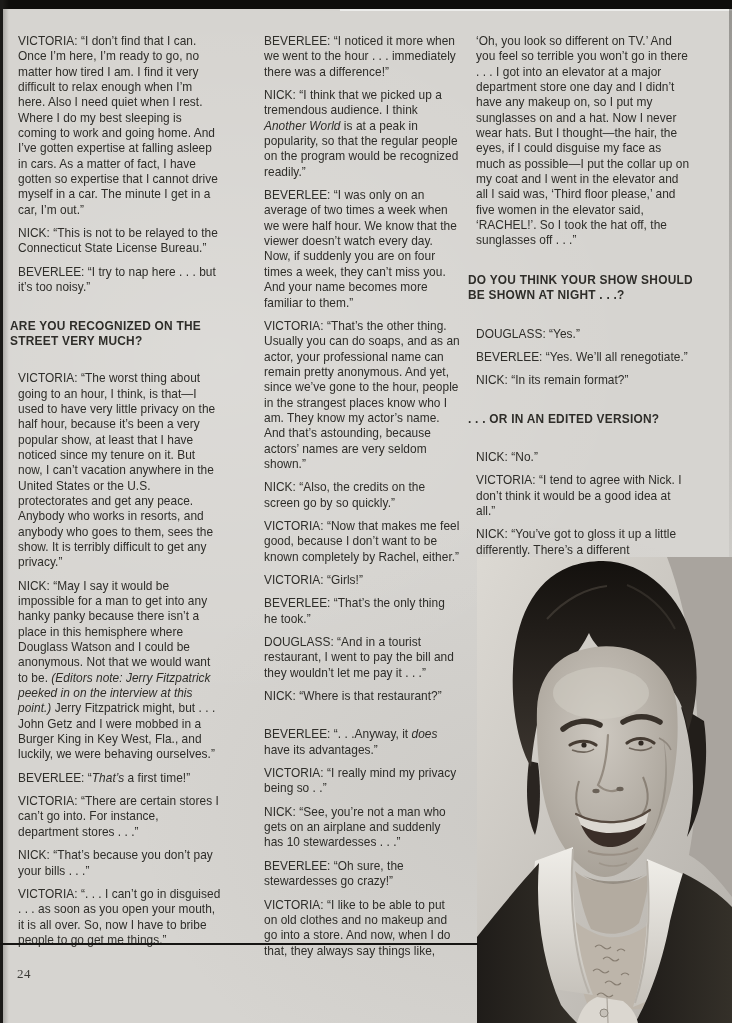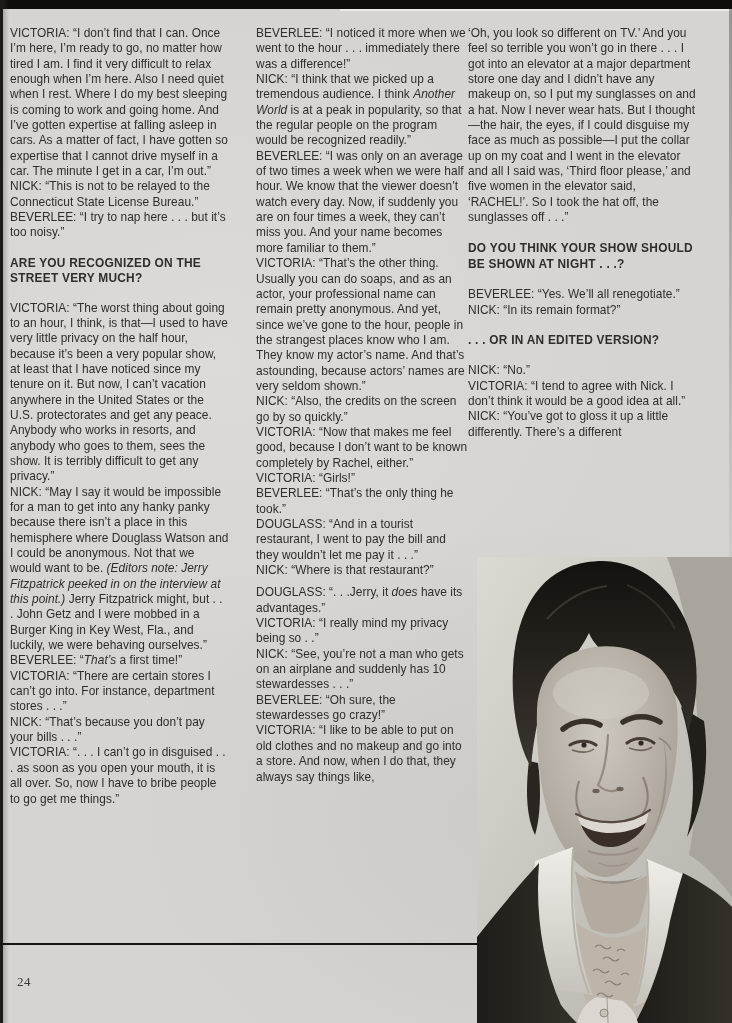--- a/index.html
+++ b/index.html
@@ -18,28 +18,28 @@
   }
   .edge-top{position:absolute;left:0;top:0;width:732px;height:9px;background:#0e0d0b;}
   .edge-top::after{content:"";position:absolute;left:340px;top:9px;width:392px;height:2px;background:rgba(255,255,255,0.55);}
   .edge-left{position:absolute;left:0;top:0;width:3px;height:1023px;background:#1b1a18;}
   .edge-left::after{content:"";position:absolute;left:3px;top:0;width:6px;height:1023px;background:linear-gradient(90deg,rgba(60,58,54,0.28),rgba(60,58,54,0));}
   .edge-right{position:absolute;right:0;top:9px;width:3px;height:548px;background:linear-gradient(180deg,rgba(90,88,84,0.5),rgba(150,148,144,0.15));}
   .col{position:absolute;top:26px;color:var(--ink,#2e2d29);font-size:11.9px;line-height:15.35px;letter-spacing:0.04px;}
   .col-left{left:10px;width:219px;}
   .col-mid{left:256px;width:212px;}
   .col-right{left:468px;width:230px;}
-  .col p.paragraph{margin:0;}
+  .col p.paragraph{margin:8px;}
   .col h2.heading{margin:0;font-size:11.9px;line-height:15.35px;font-weight:bold;letter-spacing:0.25px;}
   .it{font-style:italic;}
   .footer-rule{position:absolute;left:0;top:943px;width:478px;height:2px;background:var(--rule,#161513);}
   .page-number{
     position:absolute;left:17px;top:966px;
     font-family:"Liberation Serif","DejaVu Serif",serif;
-    font-size:13px;color:#3a3935;letter-spacing:0.5px;margin-top:8px;
+    font-size:13px;color:#3a3935;letter-spacing:0.5px;
   }
   .photo{
     position:absolute;left:477px;top:557px;width:255px;height:466px;
     box-shadow:inset 0 0 0 1px rgba(0,0,0,0.18);
   }
   .photo svg{display:block;width:255px;height:466px;}
 </style>
 </head>
 <body>
 
@@ -67,31 +67,32 @@
       <p class="paragraph"><span>NICK: “I think that we picked up a tremendous audience. I think </span><span class="it">Another World</span><span> is at a peak in popularity, so that the regular people on the program would be recognized readily.”</span></p>
       <p class="paragraph"><span>BEVERLEE: “I was only on an average of two times a week when we were half hour. We know that the viewer doesn’t watch every day. Now, if suddenly you are on four times a week, they can’t miss you. And your name becomes more familiar to them.”</span></p>
       <p class="paragraph"><span>VICTORIA: “That’s the other thing. Usually you can do soaps, and as an actor, your professional name can remain pretty anonymous. And yet, since we’ve gone to the hour, people in the strangest places know who I am. They know my actor’s name. And that’s astounding, because actors’ names are very seldom shown.”</span></p>
       <p class="paragraph"><span>NICK: “Also, the credits on the screen go by so quickly.”</span></p>
       <p class="paragraph"><span>VICTORIA: “Now that makes me feel good, because I don’t want to be known completely by Rachel, either.”</span></p>
       <p class="paragraph"><span>VICTORIA: “Girls!”</span></p>
       <p class="paragraph"><span>BEVERLEE: “That’s the only thing he took.”</span></p>
       <p class="paragraph"><span>DOUGLASS: “And in a tourist restaurant, I went to pay the bill and they wouldn’t let me pay it . . .”</span></p>
       <p class="paragraph"><span>NICK: “Where is that restaurant?”</span></p>
       <div style="height: 7px;"></div>
-      <p class="paragraph"><span>DOUGLASS: “. . .Jerry, it </span><span class="it">does</span><span> have its advantages.”</span></p>
+      <p class="paragraph"><span>BEVERLEE: “. . .Anyway, it </span><span class="it">does</span><span> have its advantages.”</span></p>
       <p class="paragraph"><span>VICTORIA: “I really mind my privacy being so . .”</span></p>
       <p class="paragraph"><span>NICK: “See, you’re not a man who gets on an airplane and suddenly has 10 stewardesses . . .”</span></p>
       <p class="paragraph"><span>BEVERLEE: “Oh sure, the stewardesses go crazy!”</span></p>
       <p class="paragraph"><span>VICTORIA: “I like to be able to put on old clothes and no makeup and go into a store. And now, when I do that, they always say things like,</span></p>
     </div>
   <div class="col col-right">
       <p class="paragraph"><span>‘Oh, you look so different on TV.’ And you feel so terrible you won’t go in there . . . I got into an elevator at a major department store one day and I didn’t have any makeup on, so I put my sunglasses on and a hat. Now I never wear hats. But I thought—the hair, the eyes, if I could disguise my face as much as possible—I put the collar up on my coat and I went in the elevator and all I said was, ‘Third floor please,’ and five women in the elevator said, ‘RACHEL!’. So I took the hat off, the sunglasses off . . .”</span></p>
       <div style="height: 16px;"></div>
       <h2 class="heading"><span>DO YOU THINK YOUR SHOW SHOULD BE SHOWN AT NIGHT . . .?</span></h2>
       <div style="height: 15px;"></div>
+      <p class="paragraph"><span>DOUGLASS: “Yes.”</span></p>
       <p class="paragraph"><span>BEVERLEE: “Yes. We’ll all renegotiate.”</span></p>
       <p class="paragraph"><span>NICK: “In its remain format?”</span></p>
       <div style="height: 15px;"></div>
       <h2 class="heading"><span>. . . OR IN AN EDITED VERSION?</span></h2>
       <div style="height: 15px;"></div>
       <p class="paragraph"><span>NICK: “No.”</span></p>
       <p class="paragraph"><span>VICTORIA: “I tend to agree with Nick. I don’t think it would be a good idea at all.”</span></p>
       <p class="paragraph"><span>NICK: “You’ve got to gloss it up a little differently. There’s a different</span></p>
     </div>
 

